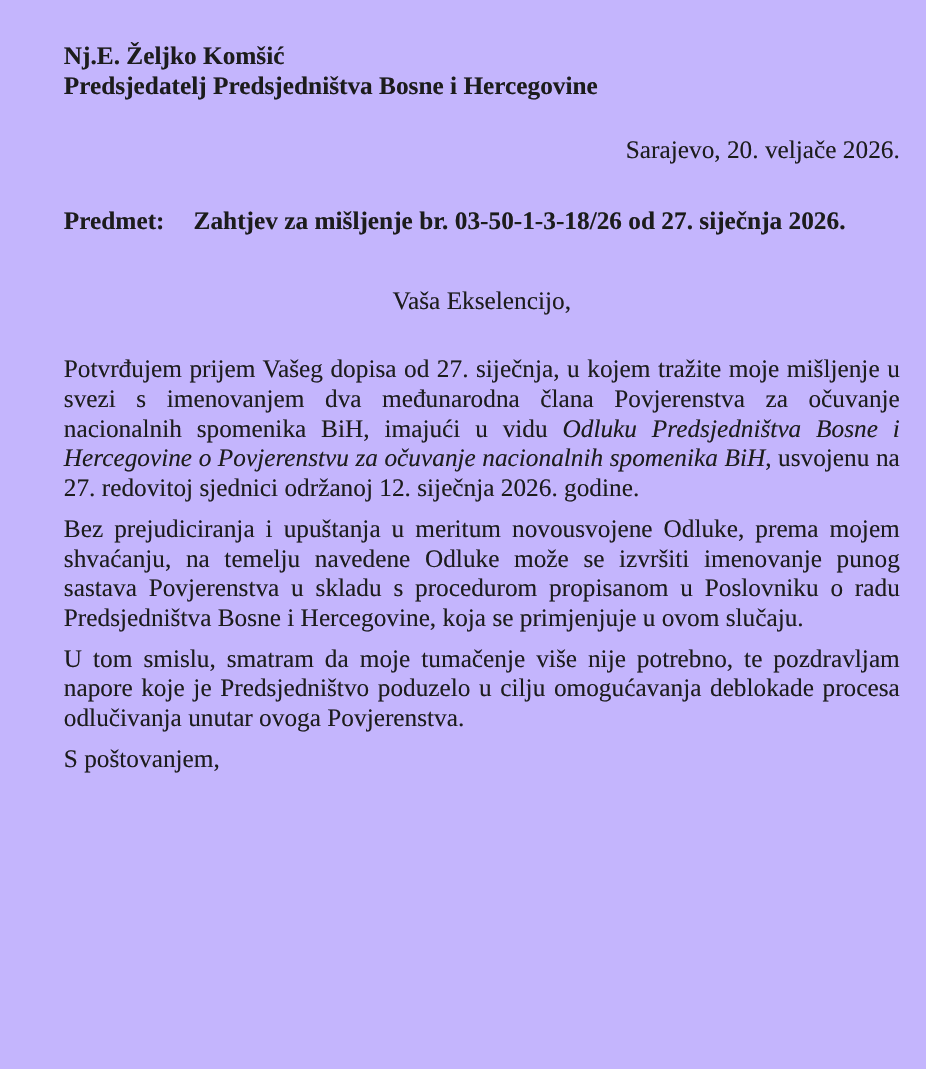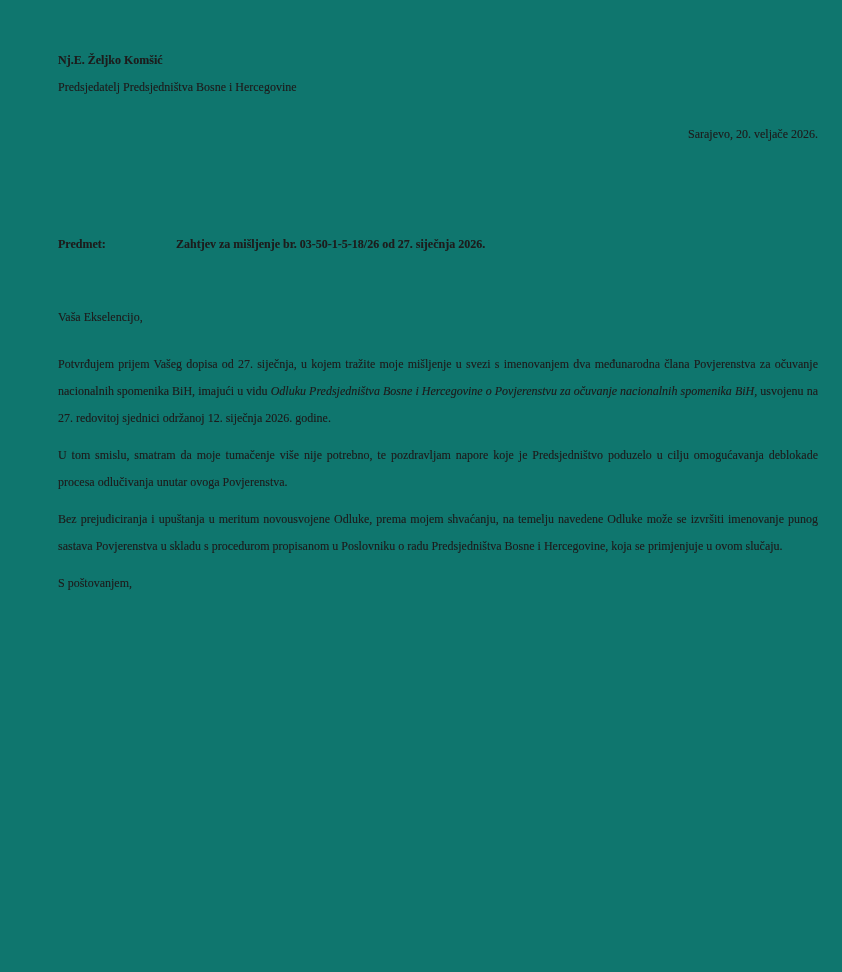--- a/index.html
+++ b/index.html
@@ -5,56 +5,57 @@
   html, body {
     margin: 0;
     padding: 0;
     background: #ffffff;
   }
   .page {
     position: relative;
     width: 842px;
     height: 972px;
     box-sizing: border-box;
-    background: #0f766e;
-    padding: 47px 24px 0 58px;
+    background: #c4b5fd;
+    padding: 37px 24px 0 58px;
     font-family: "Liberation Serif", "DejaVu Serif", serif;
-    font-size: 12px;
+    font-size: 23px;
     line-height: 27px;
     color: #1c1c1c;
     text-shadow: 0 0 0.6px rgba(40,40,40,0.45);
     overflow: hidden;
   }
   .recipient-name {
     font-weight: bold;
   }
   .recipient-title {
-    font-weight: normal;
+    font-weight: bold;
   }
   .dateline {
-    margin-top: 20px;
+    margin-top: 32px;
     text-align: right;
   }
   .subject-row {
-    margin-top: 83px;
+    margin-top: 37px;
     display: flex;
     font-weight: bold;
   }
   .subject-label {
     width: 118px;
     flex-shrink: 0;
   }
   .subject-text {
     flex: 1;
   }
   .salutation {
     margin-top: 46px;
+    text-align: center;
   }
   .body-block {
-    margin-top: 20px;
+    margin-top: 35px;
   }
   p.para {
     margin: 0 0 10px 0;
     text-align: justify;
   }
   .italic-run {
     font-style: italic;
   }
   .closing {
   }
@@ -66,32 +67,32 @@
 
   <div>
     <div class="recipient-name">Nj.E. Željko Komšić</div>
     <div class="recipient-title">Predsjedatelj Predsjedništva Bosne i Hercegovine</div>
   </div>
 
   <div class="dateline">Sarajevo, 20. veljače 2026.</div>
 
   <div class="subject-row">
     <span class="subject-label">Predmet:</span>
-    <span class="subject-text">Zahtjev za mišljenje br. 03-50-1-5-18/26 od 27. siječnja 2026.</span>
+    <span class="subject-text">Zahtjev za mišljenje br. 03-50-1-3-18/26 od 27. siječnja 2026.</span>
   </div>
 
   <div class="salutation">Vaša Ekselencijo,</div>
 
   <div class="body-block">
 
     <p class="para"><span>Potvrđujem prijem Vašeg dopisa od 27. siječnja, u kojem tražite moje mišljenje u svezi s imenovanjem dva međunarodna člana Povjerenstva za očuvanje nacionalnih spomenika BiH, imajući u vidu </span><span class="italic-run">Odluku Predsjedništva Bosne i Hercegovine o Povjerenstvu za očuvanje nacionalnih spomenika BiH</span><span>, usvojenu na 27. redovitoj sjednici održanoj 12. siječnja 2026. godine.</span></p>
 
 
 
+    <p class="para"><span>Bez prejudiciranja i upuštanja u meritum novousvojene Odluke, prema mojem shvaćanju, na temelju navedene Odluke može se izvršiti imenovanje punog sastava Povjerenstva u skladu s procedurom propisanom u Poslovniku o radu Predsjedništva Bosne i Hercegovine, koja se primjenjuje u ovom slučaju.</span></p>
+
     <p class="para"><span>U tom smislu, smatram da moje tumačenje više nije potrebno, te pozdravljam napore koje je Predsjedništvo poduzelo u cilju omogućavanja deblokade procesa odlučivanja unutar ovoga Povjerenstva.</span></p>
-
-    <p class="para"><span>Bez prejudiciranja i upuštanja u meritum novousvojene Odluke, prema mojem shvaćanju, na temelju navedene Odluke može se izvršiti imenovanje punog sastava Povjerenstva u skladu s procedurom propisanom u Poslovniku o radu Predsjedništva Bosne i Hercegovine, koja se primjenjuje u ovom slučaju.</span></p>
 
   </div>
 
   <div class="closing">S poštovanjem,</div>
 
 </div>
 
 </body></html>

